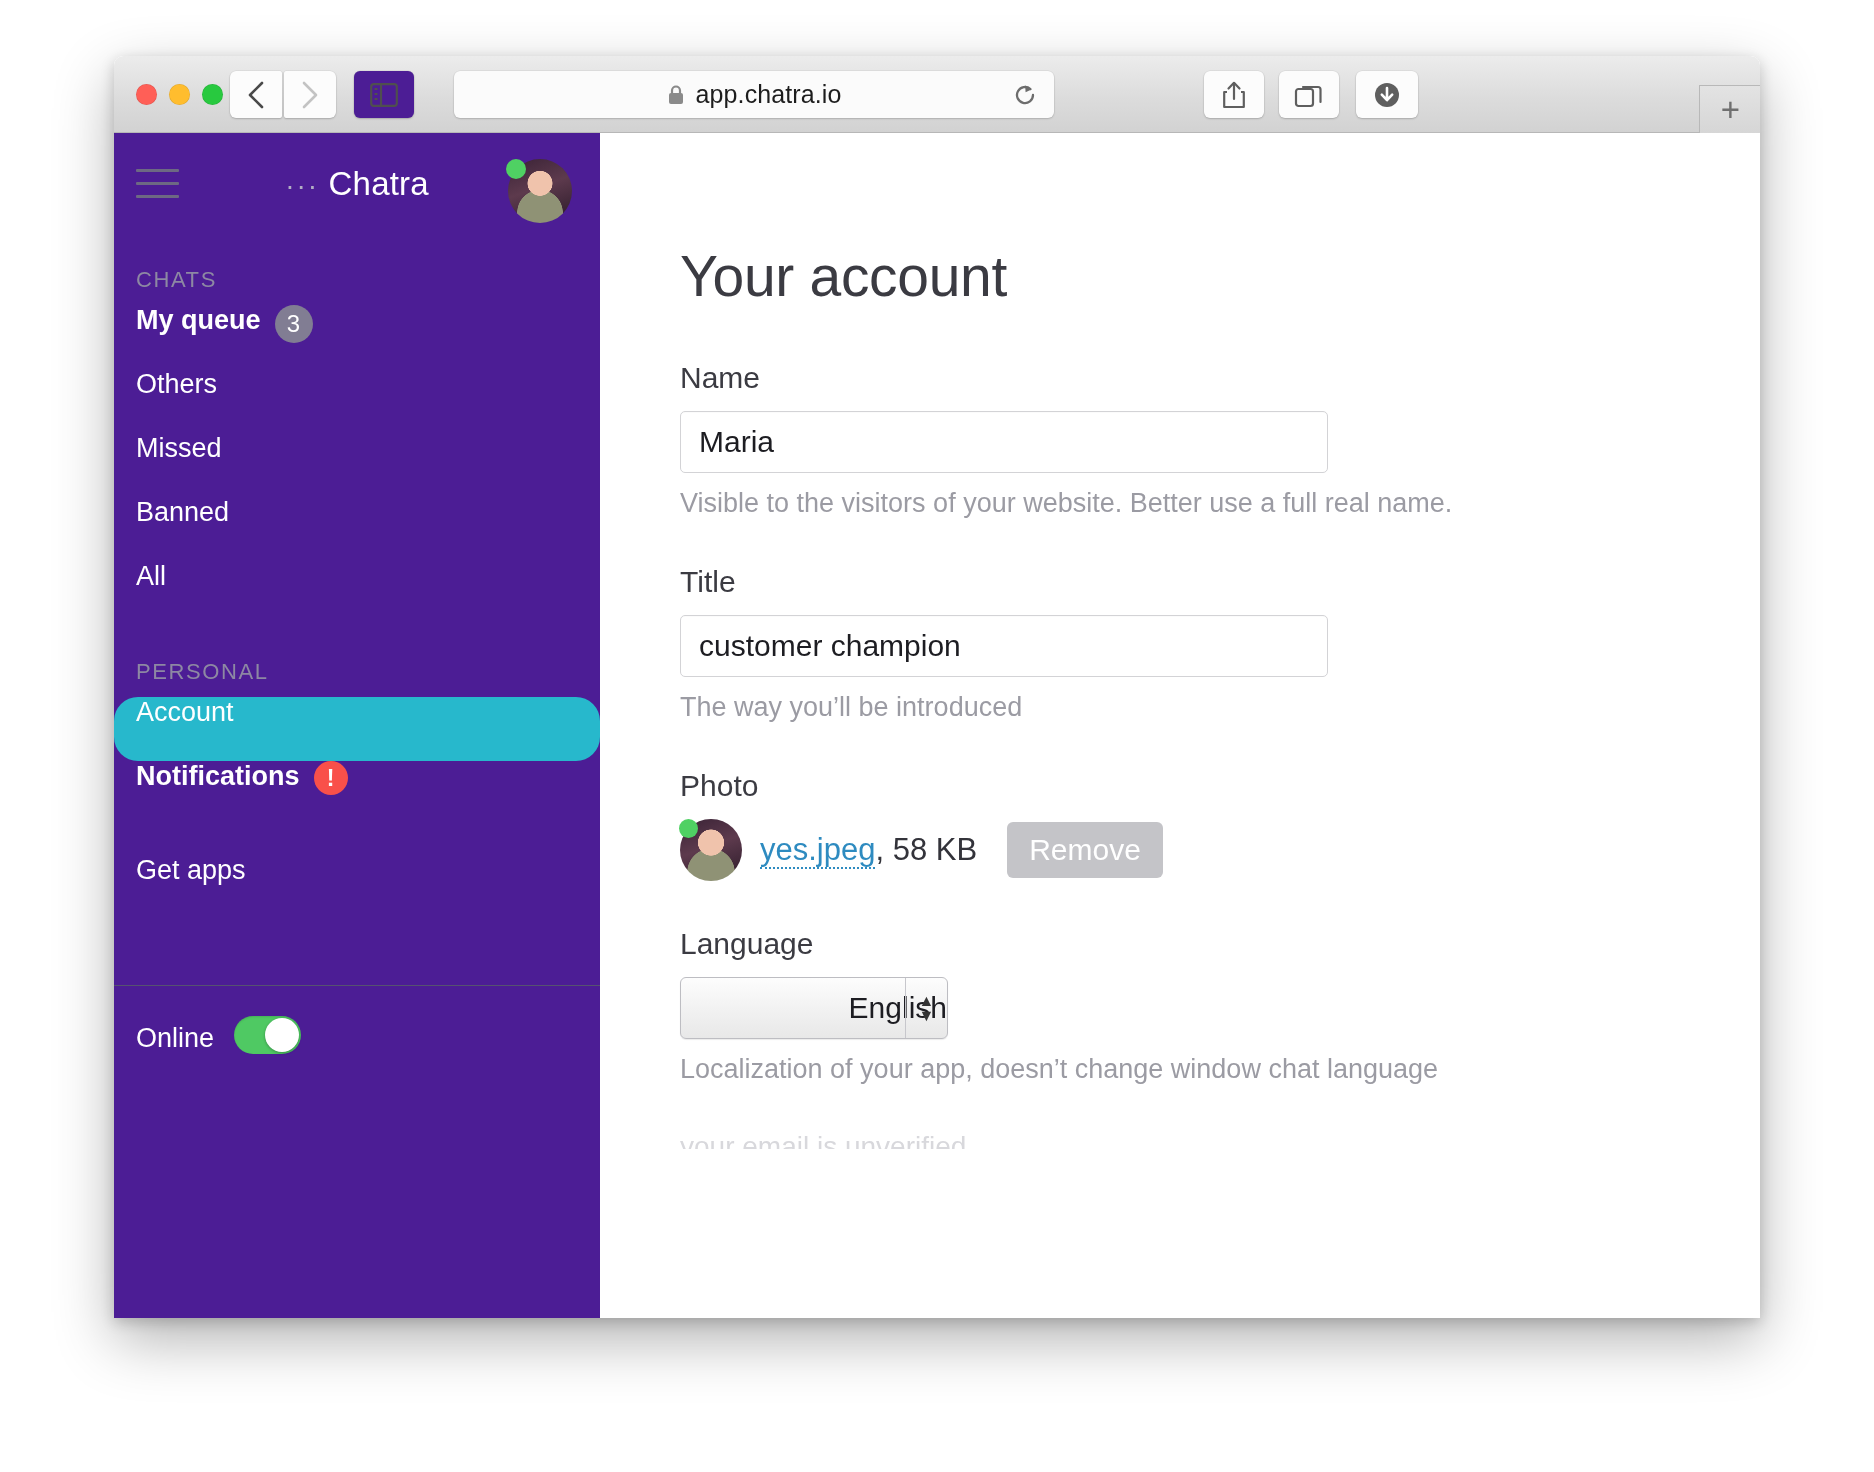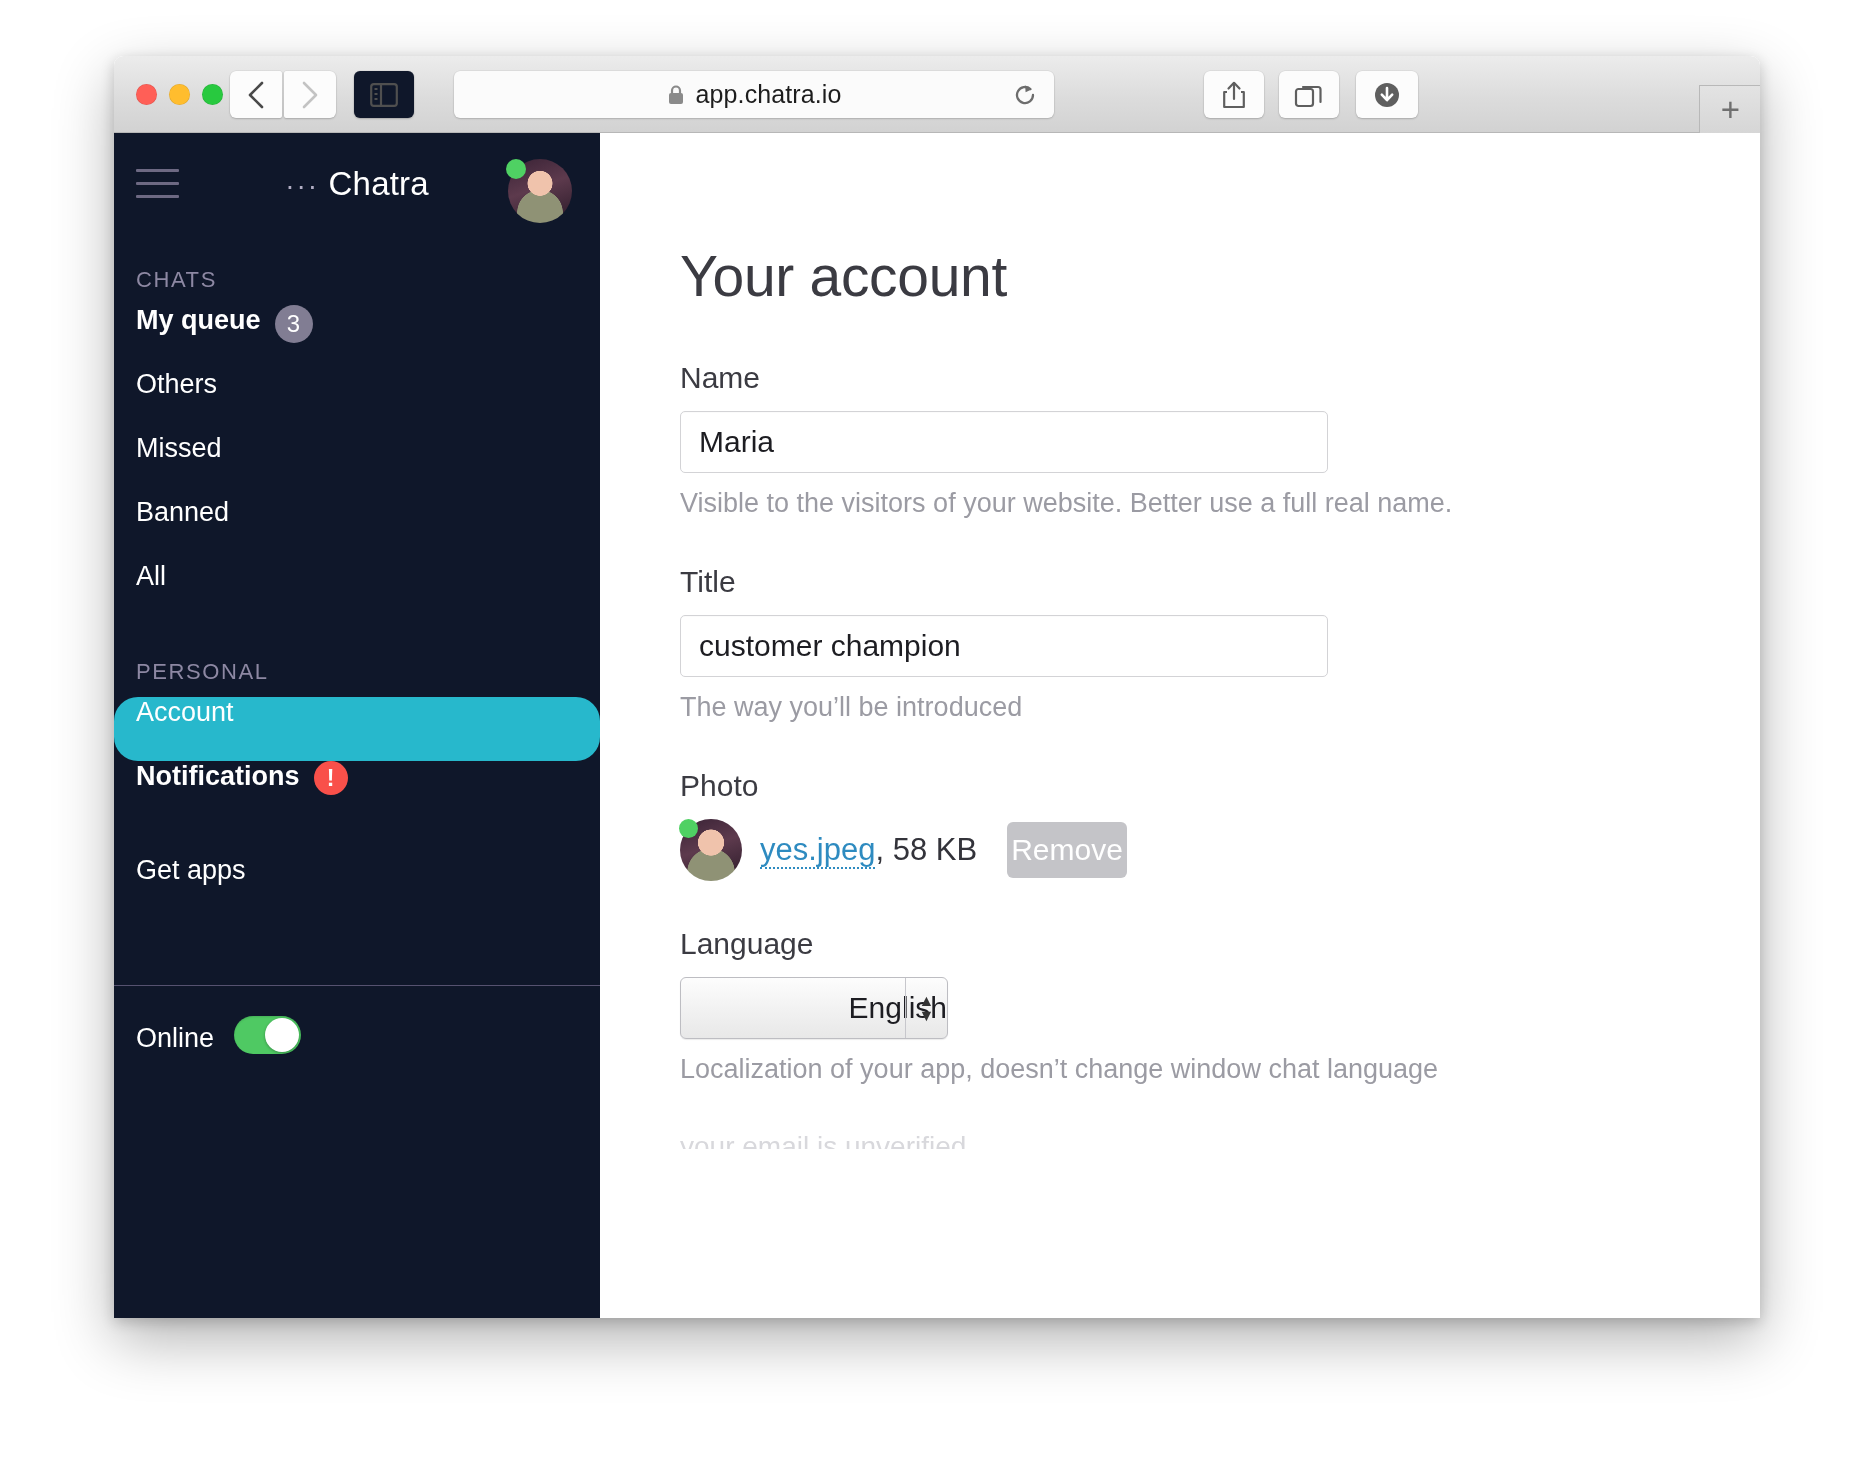--- a/index.html
+++ b/index.html
@@ -71,21 +71,21 @@
     display: flex; align-items: center; justify-content: center;
     color: #6f6f6f; font-size: 33px; font-weight: 300; line-height: 1;
   }
 
   
   .app { display: flex; height: 1185px; }
 
   
   .sidebar {
     width: 486px; flex: 0 0 486px;
-    background: #0f172a;
+    background: #4c1d95;
     position: relative;
     color: #ffffff;
   }
   .sb-head { height: 100px; position: relative; }
   .hamburger {
     position: absolute; left: 22px; top: 36px;
     width: 43px; height: 29px;
     display: flex; flex-direction: column; justify-content: space-between;
   }
   .hamburger i { display: block; height: 3px; background: #6d6983; border-radius: 1px; }
@@ -182,21 +182,21 @@
   .photo-thumb .status {
     position: absolute; left: -1px; top: 0;
     width: 19px; height: 19px; border-radius: 50%; background: #4fd163;
   }
   .file-line { font-size: 31px; color: #33333a; }
   .file-link {
     color: #2e8bc0; border-bottom: 2px dotted #2e8bc0; text-decoration: none;
   }
   .btn-remove {
     margin-left: 12px;
-    height: 56px; padding: 0 4px;
+    height: 56px; padding: 0 22px;
     background: #c4c4c8; color: #ffffff;
     border: none; border-radius: 6px;
     font-size: 30px; font-family: "Liberation Sans", sans-serif;
   }
 
   .select-wrap {
     position: relative; width: 268px; height: 62px;
     border: 1px solid #bdbdc2; border-radius: 6px;
     background: linear-gradient(to bottom,#fdfdfd 0%,#f2f2f2 50%,#e8e8e8 100%);
     box-shadow: 0 1px 1px rgba(0,0,0,.08);

